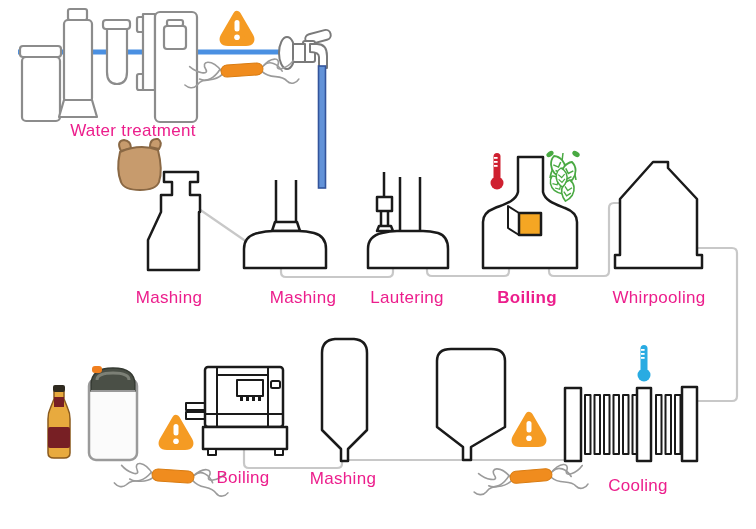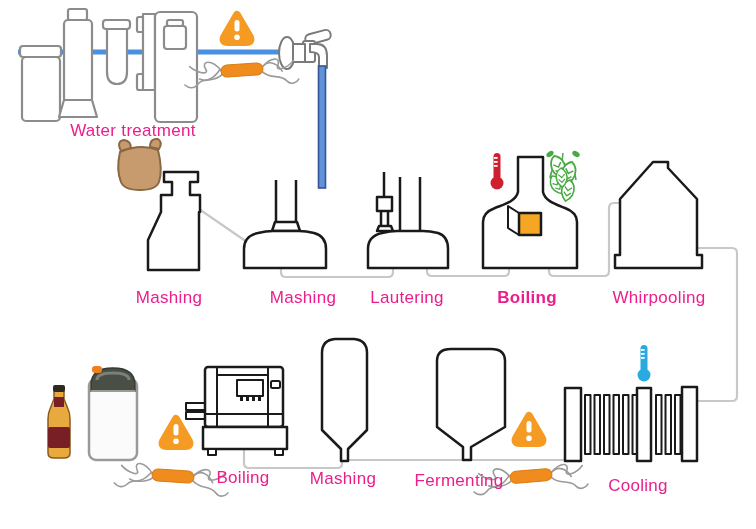--- a/index.html
+++ b/index.html
@@ -229,17 +229,16 @@
   </g>
 </svg>
 
 <div class="stage-label" style="left:133px;top:121px;">Water treatment</div>
 <div class="stage-label" style="left:169px;top:288px;">Mashing</div>
 <div class="stage-label" style="left:286px;top:288px;margin-left:17px;">Mashing</div>
 <div class="stage-label" style="left:407px;top:288px;text-align:center;">Lautering</div>
 <div class="stage-label" style="left:527px;top:288px;font-weight:bold;">Boiling</div>
 <div class="stage-label" style="left:659px;top:288px;">Whirpooling</div>
 <div class="stage-label" style="left:638px;top:476px;">Cooling</div>
-<div class="stage-label" style="left:459px;top:471px;">Fermenting</div>
 <div class="stage-label" style="left:343px;top:469px;">Mashing</div>
 <div class="stage-label" style="left:243px;top:468px;">Boiling</div>
 
 </div>
 
 </body></html>

